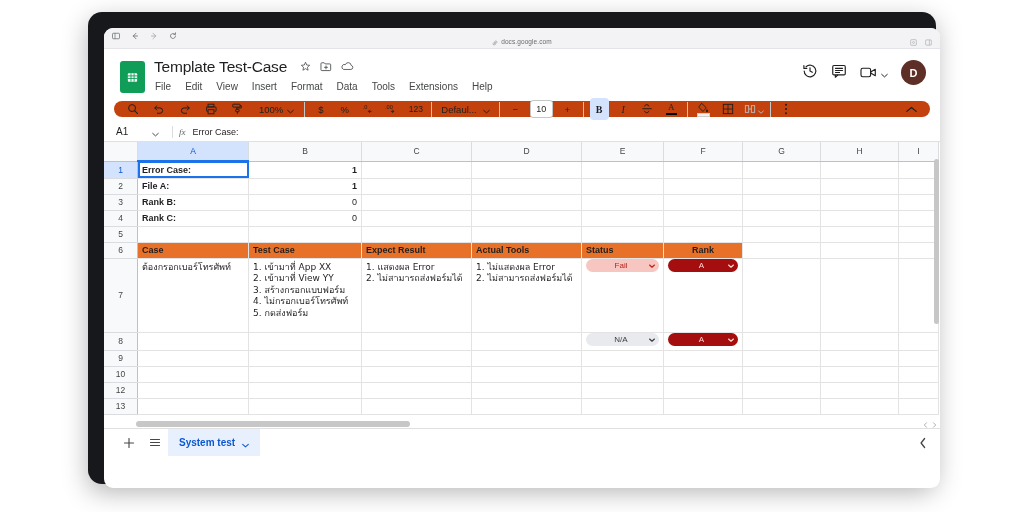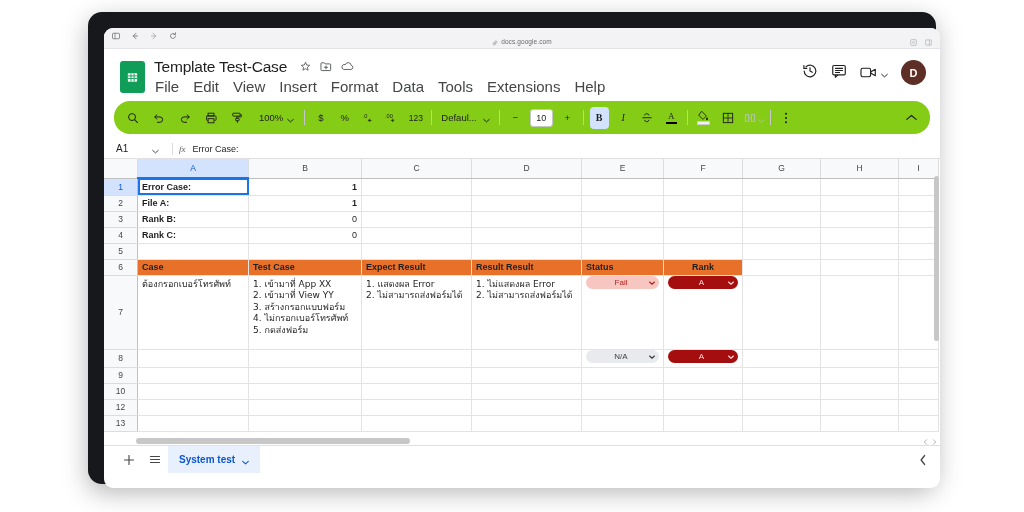--- a/index.html
+++ b/index.html
@@ -22,30 +22,30 @@
 
   
   .sheets-head{position:relative;height:52px;background:#ffffff;}
   .doc-logo{position:absolute;left:16px;top:12px;width:25px;height:32px;background:#0f9d58;border-radius:3px;
             display:flex;align-items:center;justify-content:center;}
   .doc-title-area{position:absolute;left:50px;top:8px;}
   .doc-title{font-size:15.5px;color:#1f1f1f;letter-spacing:-.2px;line-height:19px;white-space:nowrap;}
   .title-row{display:flex;align-items:center;gap:9px;}
   .title-icons{display:flex;align-items:center;gap:9px;margin-left:4px;margin-top:1px;}
   .menu-row{display:flex;gap:12px;margin-top:3px;}
-  .menu-item{font-size:15px;color:#444746;line-height:15px;cursor:default;padding:0 1px;border-radius:3px;}
+  .menu-item{font-size:10px;color:#444746;line-height:15px;cursor:default;padding:0 1px;border-radius:3px;}
   .head-right{position:absolute;right:14px;top:11px;display:flex;align-items:center;gap:13px;}
   .share-btn{display:flex;align-items:center;gap:7px;background:#c2e7ff;border-radius:16px;height:28px;padding:0 12px 0 11px;}
   .share-label{font-size:11px;color:#001d35;font-weight:bold;letter-spacing:.1px;}
   .avatar{width:25px;height:25px;border-radius:50%;background:#5d2f26;color:#fff;font-size:11px;
           display:flex;align-items:center;justify-content:center;font-weight:bold;}
   .cam-group{display:flex;align-items:center;gap:4px;}
 
   
-  .toolbar{position:relative;margin:0 10px;height:33px;background:#84cc16;border-radius:16px;
+  .toolbar{position:relative;margin:0 10px;height:16px;background:#c2410c;border-radius:16px;
            display:flex;align-items:center;padding:0 9px;box-sizing:border-box;gap:0;justify-content:center;}
   .tb{display:flex;align-items:center;justify-content:center;min-width:19px;height:22px;border-radius:4px;}
   .tb-sep{width:1px;height:15px;background:#c7c7c7;margin:0 6px;}
   .tb-text{font-size:9.5px;color:#1f1f1f;}
   .zoom-box{display:flex;align-items:center;gap:4px;padding:0 4px;}
   .font-box{display:flex;align-items:center;gap:6px;padding:0 3px;}
   .fsize{border:1px solid #c4c7c5;border-radius:3px;background:#fff;min-width:21px;height:16px;
          display:flex;align-items:center;justify-content:center;font-size:9px;color:#1f1f1f;}
   .bold-active{background:#d3e3fd;}
   .tb-spacer{flex:1;}
@@ -481,21 +481,21 @@
           <td class="cell"></td>
           <td class="cell"></td>
           <td class="cell"></td>
         </tr>
 
         <tr style="height:16px;">
           <td class="rowh">6</td>
           <td class="cell mid hdr-cell">Case</td>
           <td class="cell mid hdr-cell">Test Case</td>
           <td class="cell mid hdr-cell">Expect Result</td>
-          <td class="cell mid hdr-cell">Result Result</td>
+          <td class="cell mid hdr-cell">Actual Tools</td>
           <td class="cell mid hdr-cell">Status</td>
           <td class="cell mid hdr-cell" style="text-align:center;">Rank</td>
           <td class="cell"></td>
           <td class="cell"></td>
           <td class="cell"></td>
         </tr>
 
         <tr style="height:74px;">
           <td class="rowh">7</td>
           <td class="cell multi thai" style="padding-top:3px;">ต้องกรอกเบอร์โทรศัพท์</td>

